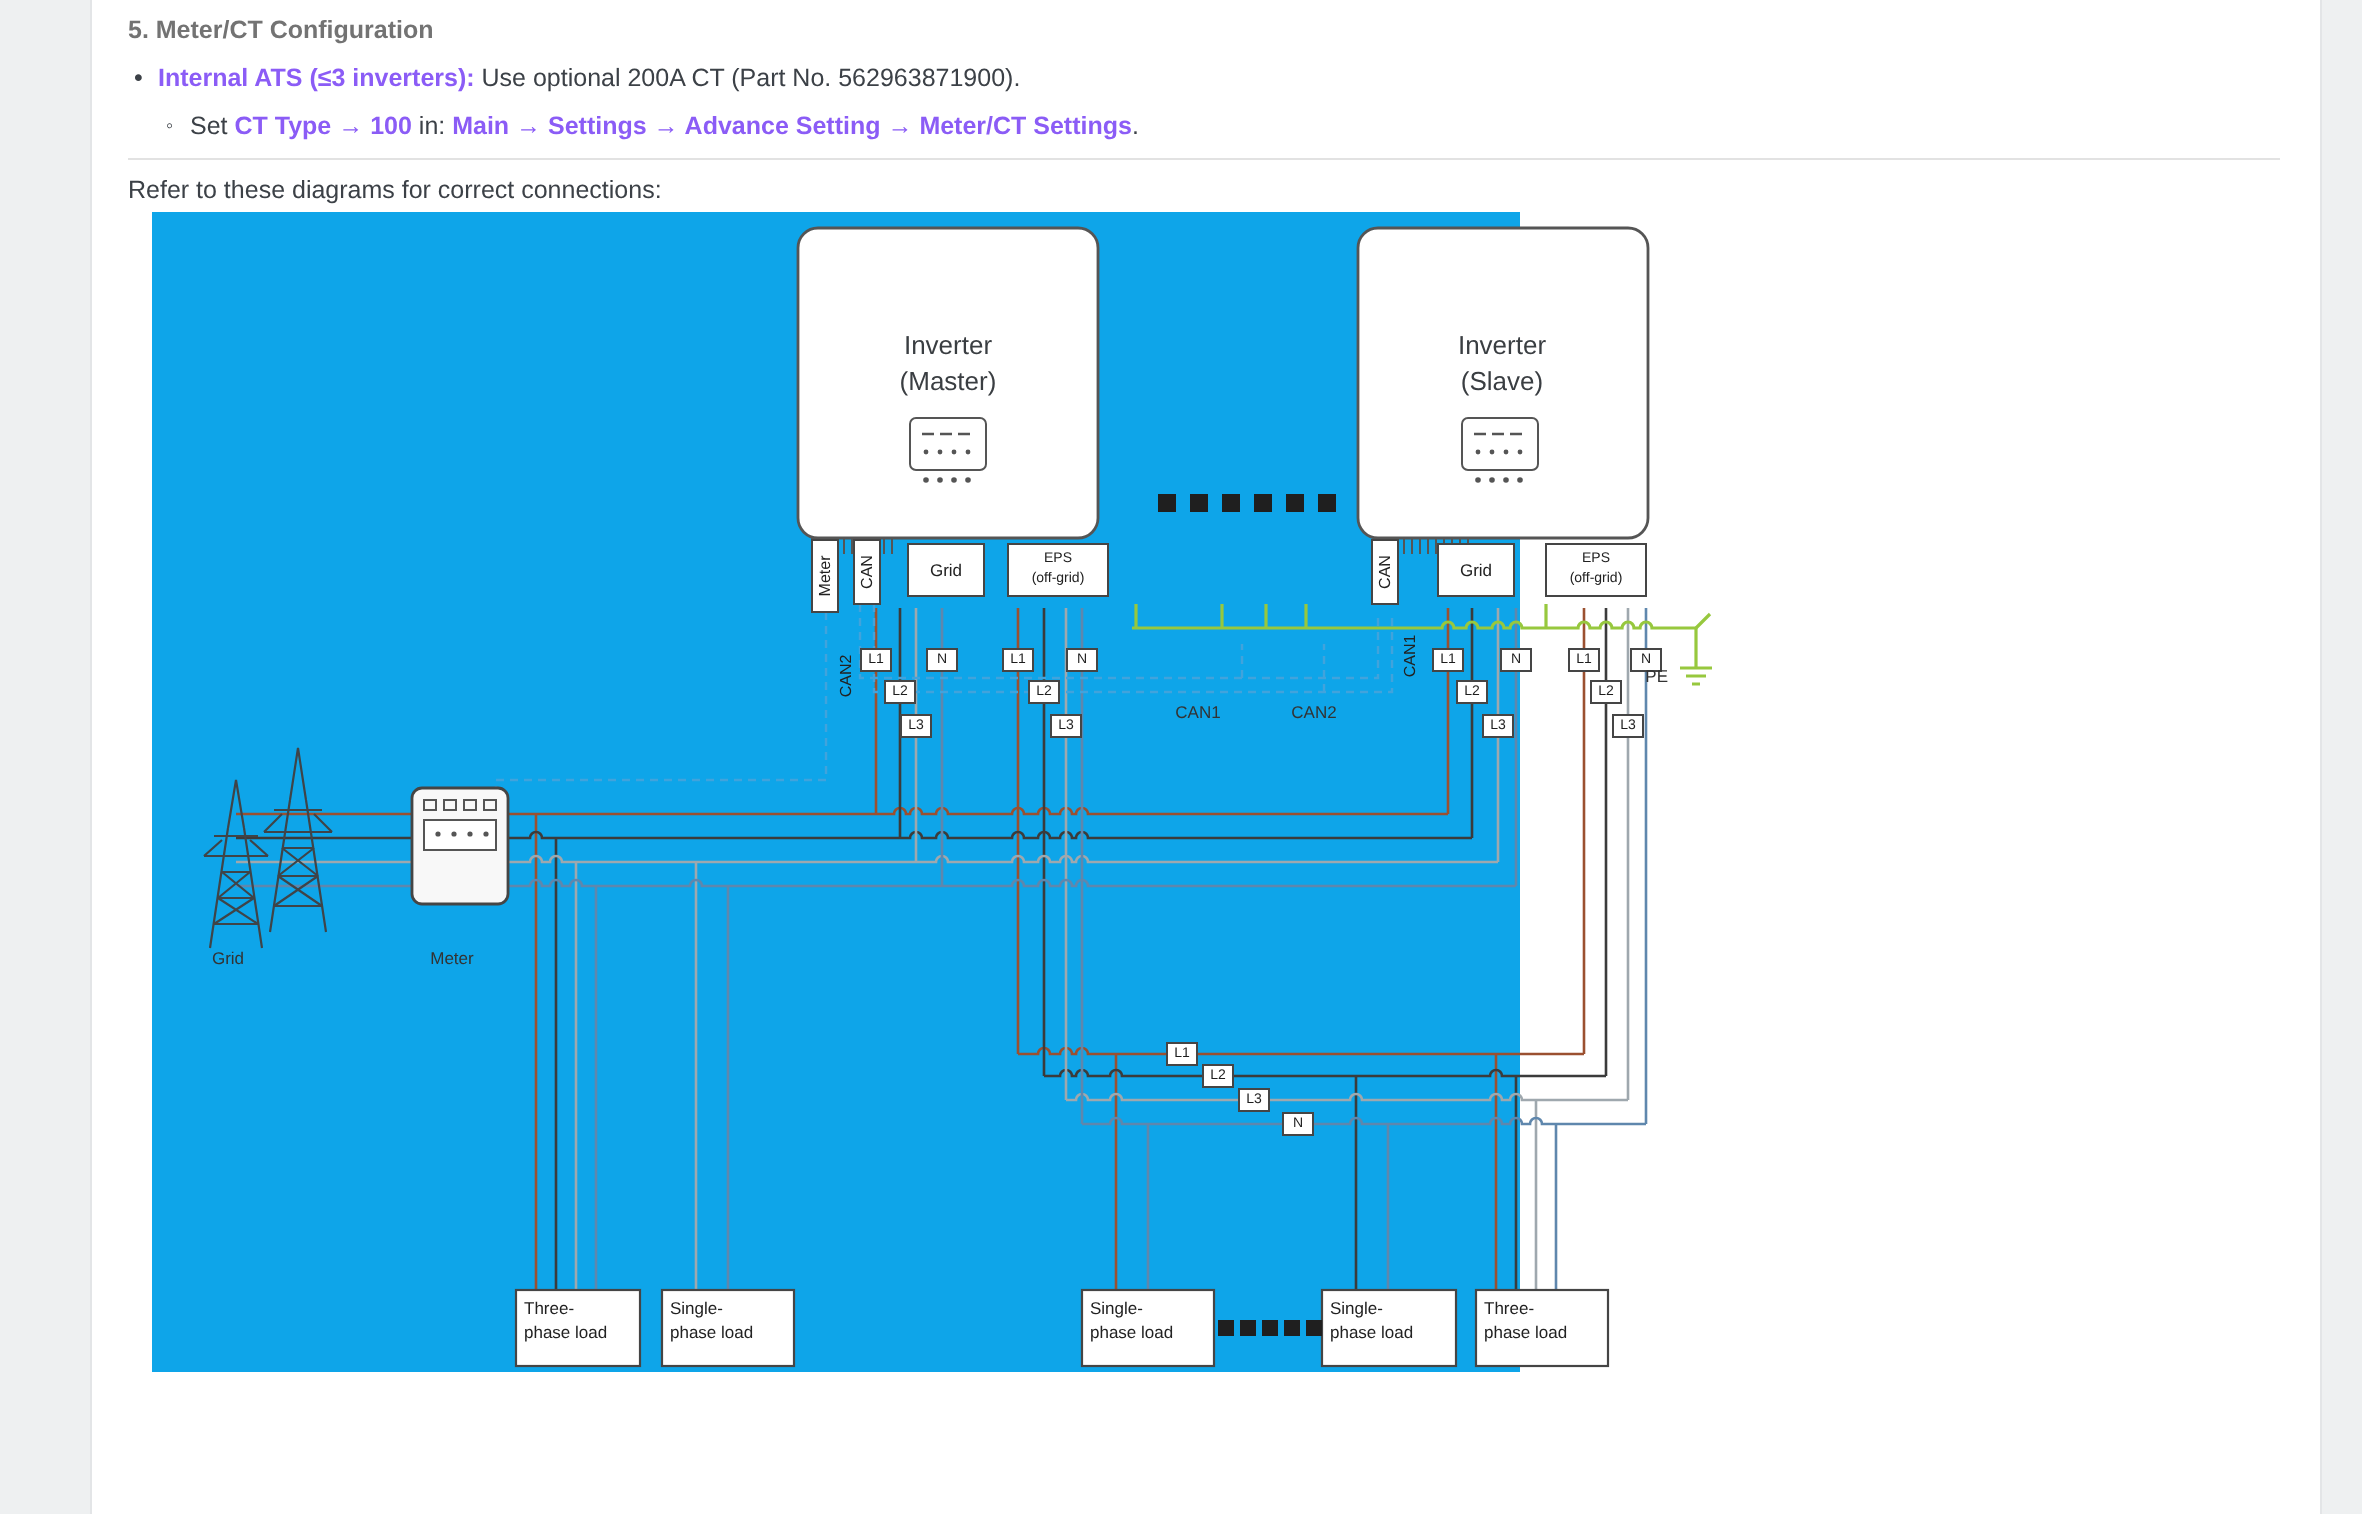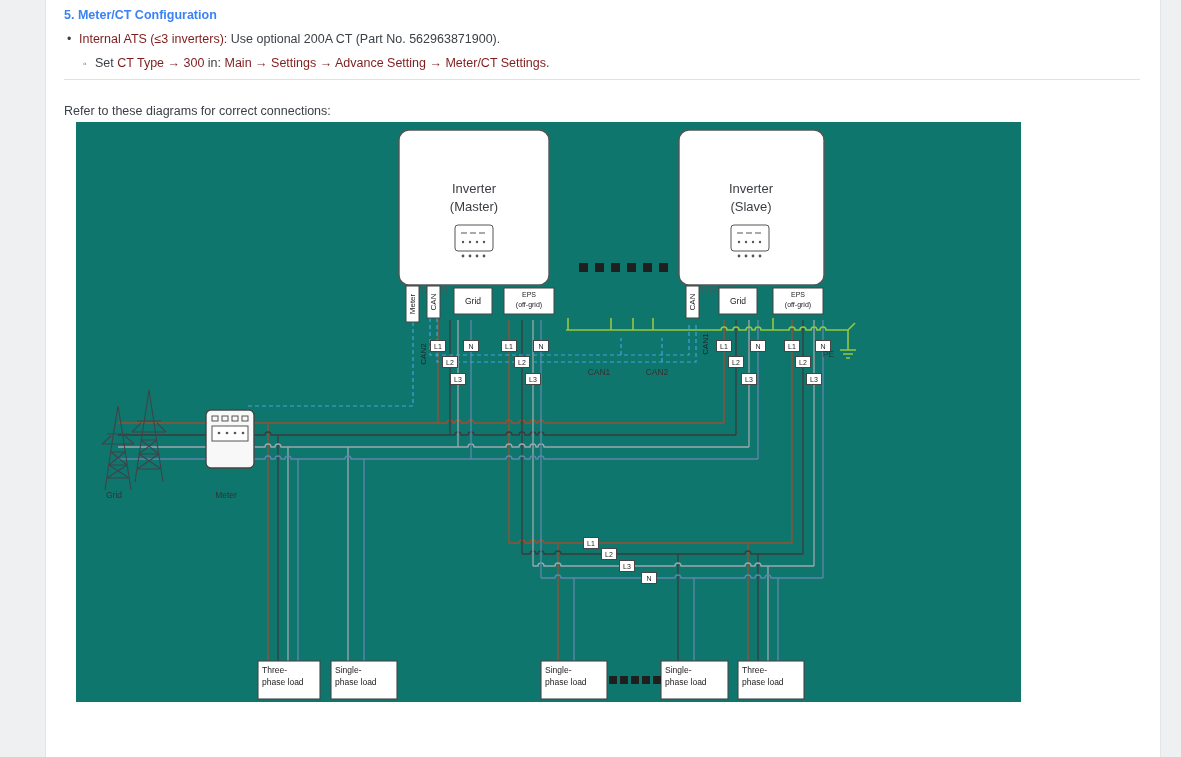--- a/index.html
+++ b/index.html
@@ -1,29 +1,29 @@
 <!DOCTYPE html>
 <html><head>
 <meta charset="utf-8">
 <style>
   * { margin:0; padding:0; box-sizing:border-box; }
   body { width:1181px; height:757px; background:#eef0f1; font-family:"Liberation Sans", sans-serif; overflow:hidden; }
   .page { margin-left:45px; width:1116px; height:757px; background:#fff;
           border-left:1px solid #e3e5e7; border-right:1px solid #e3e5e7;
           padding:8px 20px 0 18px; overflow:hidden; }
-  .heading { font-size:12.5px; font-weight:bold; color:#3b82f6; line-height:15px; }
+  .heading { font-size:12.5px; font-weight:bold; color:#737373; line-height:15px; }
   .para { font-size:12.5px; color:#3c4147; line-height:15px; }
-  .bd { font-weight:normal; color:#7f1d1d; }
+  .bd { font-weight:bold; color:#8b5cf6; }
   .bullet { position:relative; padding-left:15px; }
   .bullet::before { content:"•"; position:absolute; left:3px; color:#3c4147; }
   .subbullet { position:relative; padding-left:14px; margin-left:17px; }
   .subbullet::before { content:"◦"; position:absolute; left:2px; font-size:10px; color:#3c4147; }
-  .mt9 { margin-top:9px; } .mt8 { margin-top:24px; }
+  .mt9 { margin-top:9px; } .mt8 { margin-top:8px; }
   .rule { height:1px; background:#e2e2e2; margin-top:8px; }
-  .diagram { margin-top:3px; margin-left:12px; width:945px; height:580px; background:#0f766e; }
+  .diagram { margin-top:3px; margin-left:12px; width:684px; height:580px; background:#0ea5e9; }
   svg { display:block; }
   svg text { font-family:"Liberation Sans", sans-serif; fill:#2c3034; }
   .tb  { fill:#fff; stroke:#454545; stroke-width:1; }
   .tt  { font-size:7px; fill:#1d1d1d; text-anchor:middle; dominant-baseline:central; }
   .pbox { fill:#fff; stroke:#454545; stroke-width:1; }
   .pt  { font-size:8.5px; text-anchor:middle; fill:#222; }
   .pts { font-size:7px;   text-anchor:middle; fill:#222; }
   .vt  { font-size:8px;   text-anchor:middle; dominant-baseline:central; fill:#222; }
   .lbl { font-size:8.5px; fill:#333; }
   .invt { font-size:13px; text-anchor:middle; fill:#3a3e42; }
@@ -31,21 +31,21 @@
 </style>
 </head>
 <body>
 
 <div class="page">
 
   <div class="heading">5. Meter/CT Configuration</div>
 
   <div class="para bullet mt9"><span class="bd">Internal ATS (≤3 inverters):</span><span> Use optional 200A CT (Part No. 562963871900).</span></div>
 
-  <div class="para subbullet mt9"><span>Set </span><span class="bd">CT Type → 300</span><span> in: </span><span class="bd">Main → Settings → Advance Setting → Meter/CT Settings</span><span>.</span></div>
+  <div class="para subbullet mt9"><span>Set </span><span class="bd">CT Type → 100</span><span> in: </span><span class="bd">Main → Settings → Advance Setting → Meter/CT Settings</span><span>.</span></div>
 
 
   <div class="rule"></div>
 
 
   <div class="para mt8">Refer to these diagrams for correct connections:</div>
 
 
   <div class="diagram">
     <svg viewBox="0 0 781 580" width="781" height="580">

